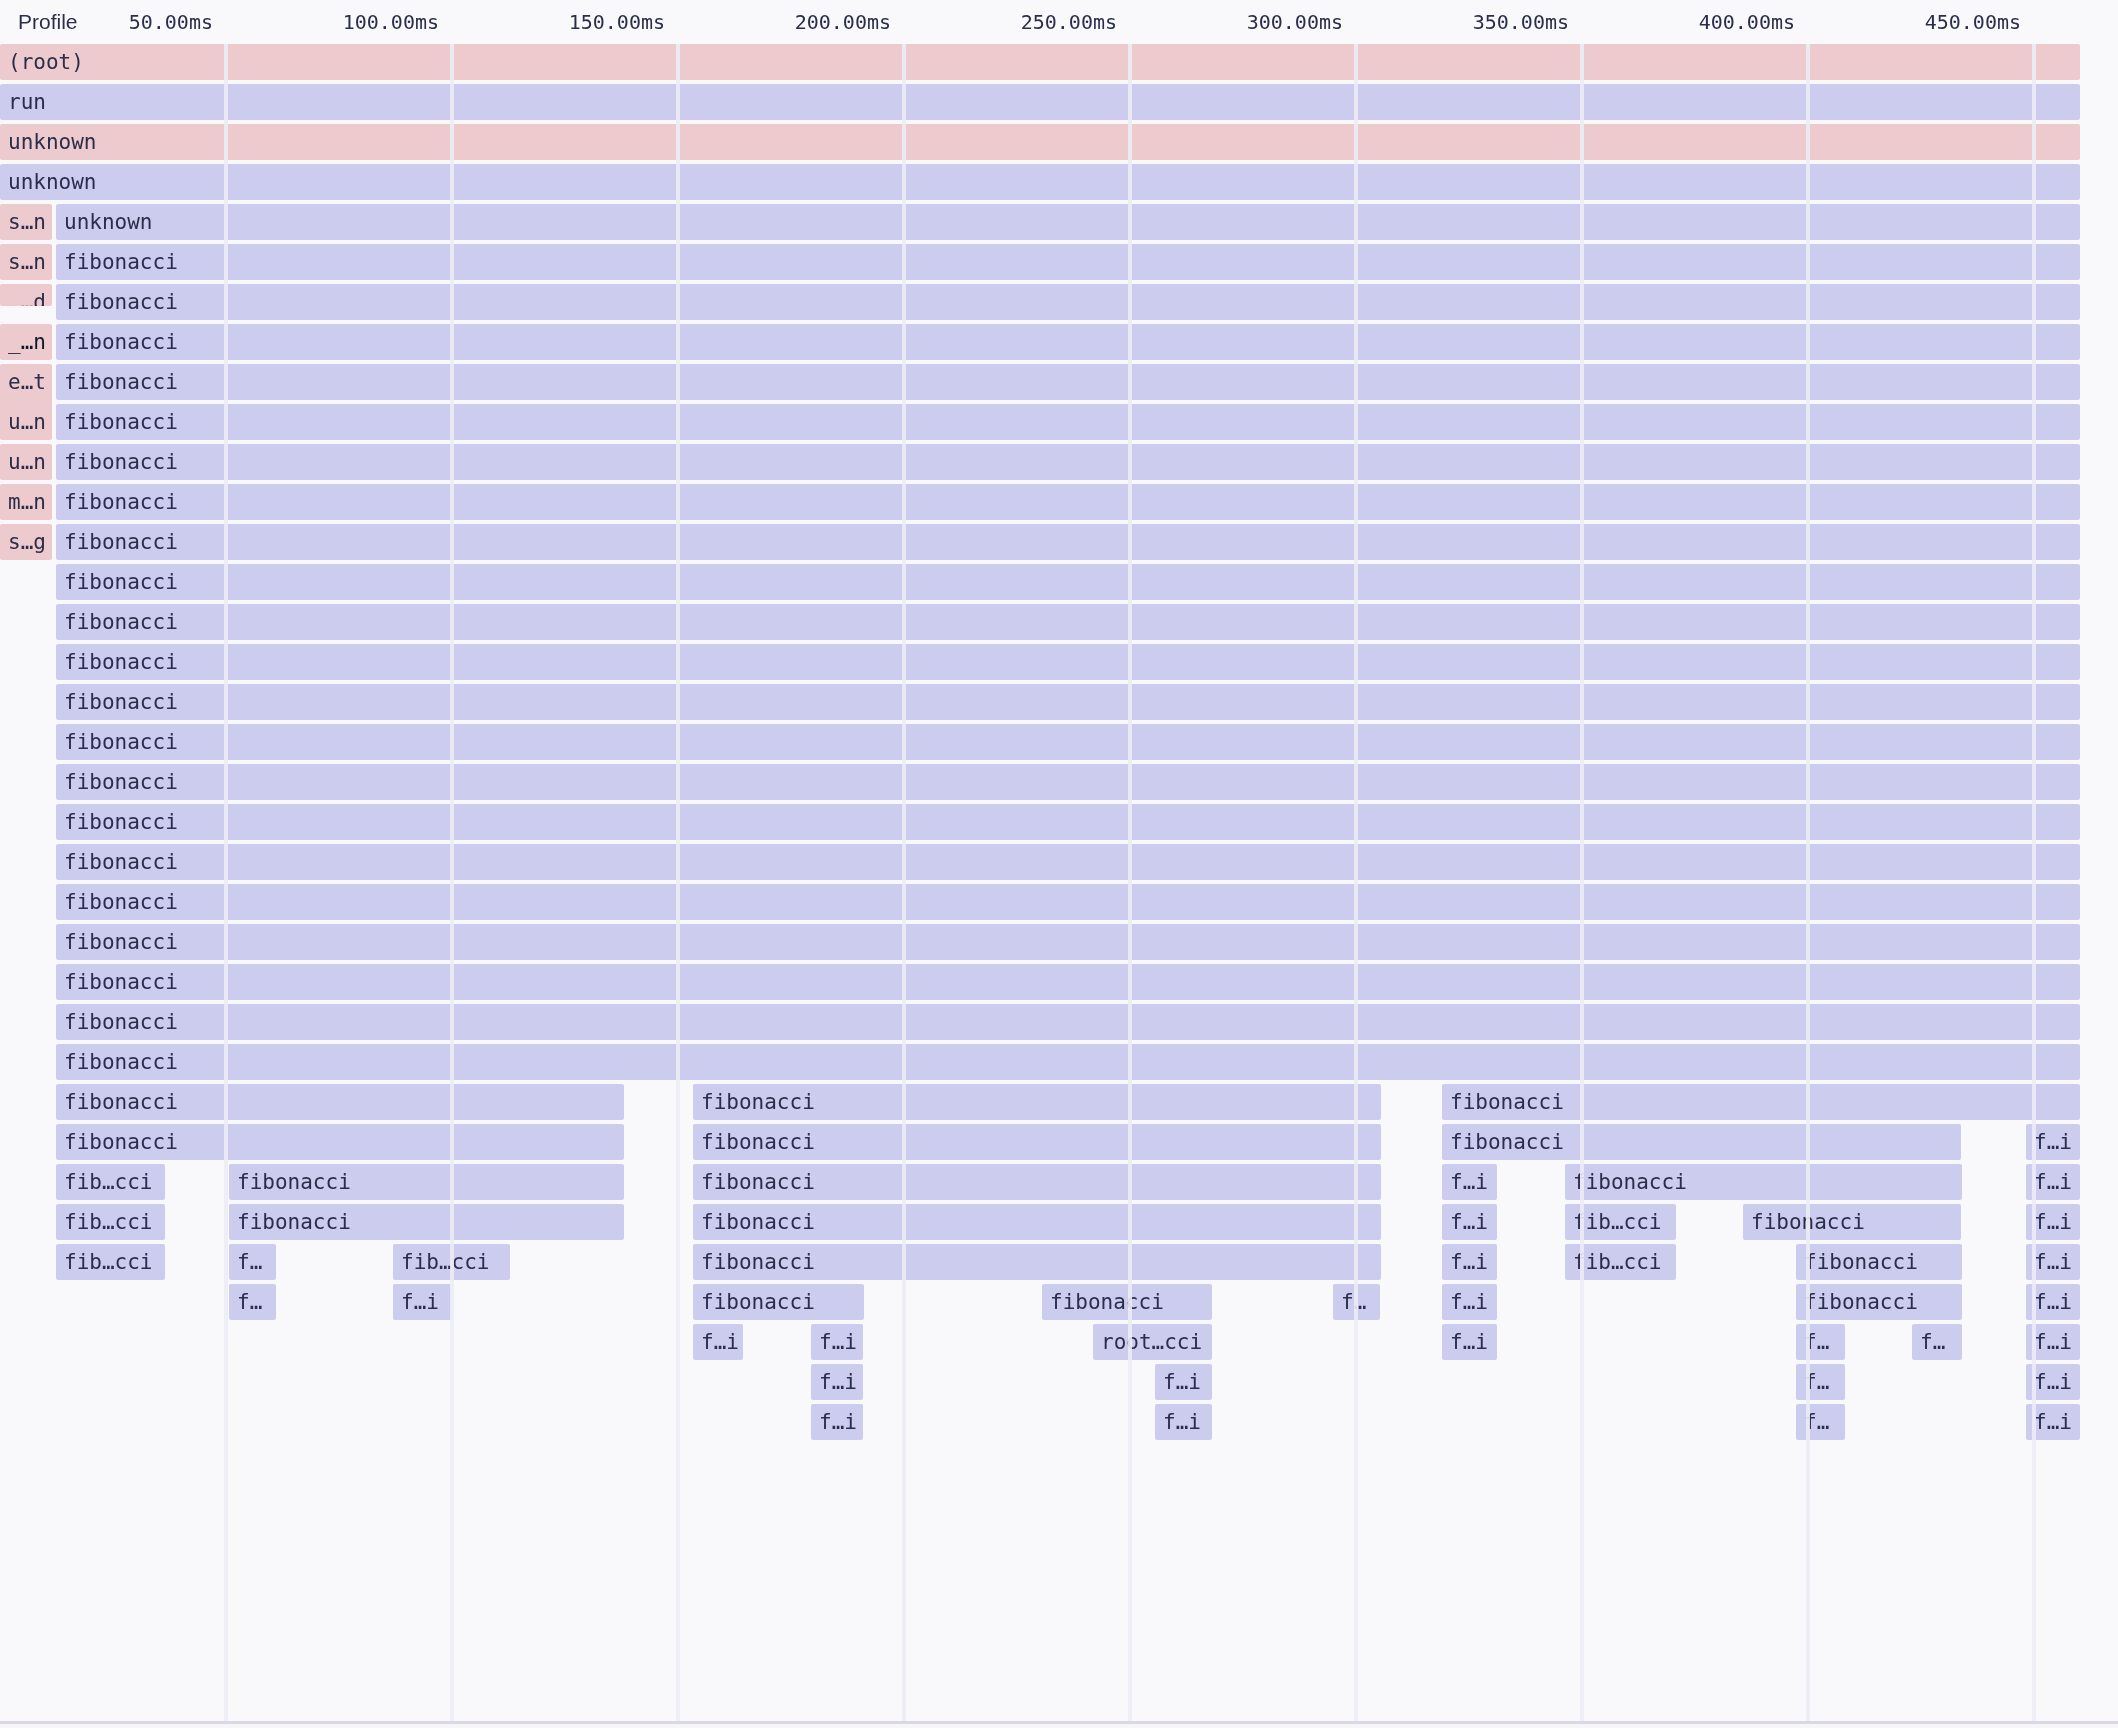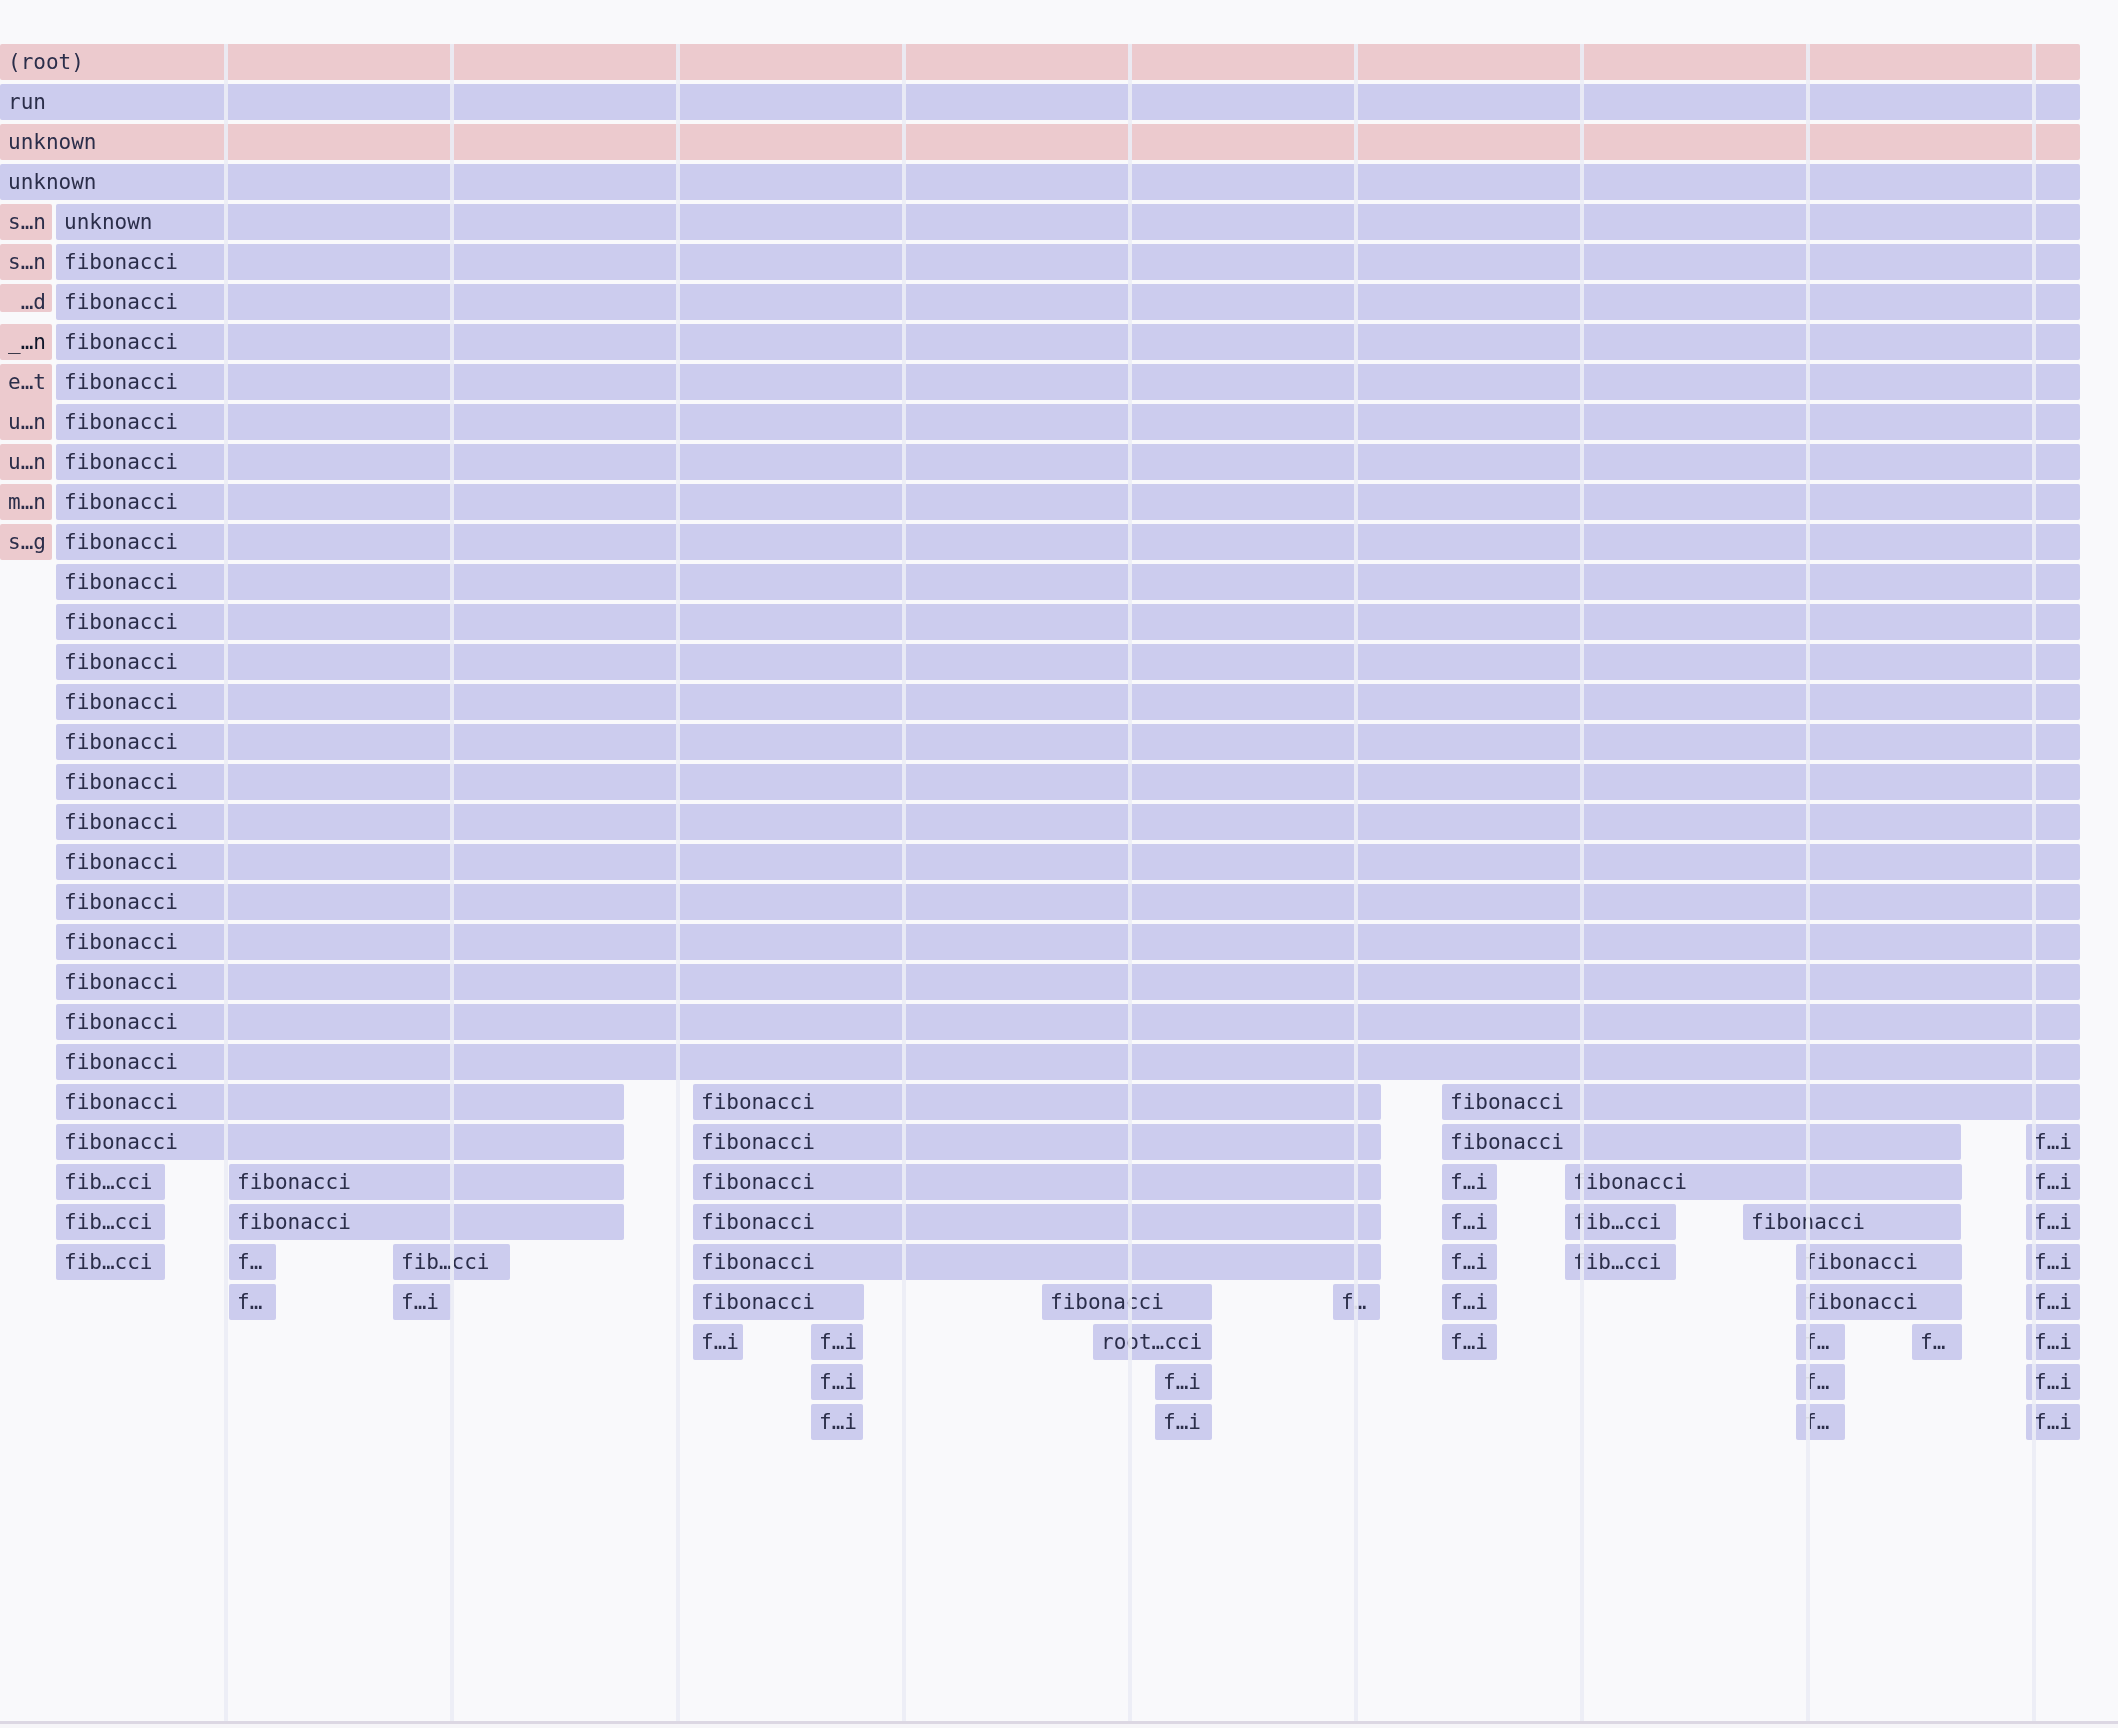--- a/index.html
+++ b/index.html
@@ -53,30 +53,43 @@
   }
   #bottom-strip{
     position:absolute;left:0;top:1724px;width:2118px;height:4px;
     background:#f6f5f8;z-index:4;
   }
 </style>
 </head>
 <body>
 
 <div id="stage" style="background: rgb(249, 249, 251);">
+  <div id="header">
+    <span id="profile-title">Profile</span>
+
+  <span class="tick-label" style="right: 1905px; color: rgb(43, 46, 74);">50.00ms</span>
+      <span class="tick-label" style="right: 1679px; color: rgb(43, 46, 74);">100.00ms</span>
+      <span class="tick-label" style="right: 1453px; color: rgb(43, 46, 74);">150.00ms</span>
+      <span class="tick-label" style="right: 1227px; color: rgb(43, 46, 74);">200.00ms</span>
+      <span class="tick-label" style="right: 1001px; color: rgb(43, 46, 74);">250.00ms</span>
+      <span class="tick-label" style="right: 775px; color: rgb(43, 46, 74);">300.00ms</span>
+      <span class="tick-label" style="right: 549px; color: rgb(43, 46, 74);">350.00ms</span>
+      <span class="tick-label" style="right: 323px; color: rgb(43, 46, 74);">400.00ms</span>
+      <span class="tick-label" style="right: 97px; color: rgb(43, 46, 74);">450.00ms</span>
+    </div>
   <div id="rows">
       <div class="frame pink" style="left: 0px; width: 2080px; top: 44px; height: 36px; line-height: 36px; background: rgb(236, 202, 206); color: rgb(43, 46, 74);">(root)</div>
       <div class="frame purple" style="left: 0px; width: 2080px; top: 84px; height: 36px; line-height: 36px; background: rgb(204, 204, 238); color: rgb(43, 46, 74);">run</div>
       <div class="frame pink" style="left: 0px; width: 2080px; top: 124px; height: 36px; line-height: 36px; background: rgb(236, 202, 206); color: rgb(43, 46, 74);">unknown</div>
       <div class="frame purple" style="left: 0px; width: 2080px; top: 164px; height: 36px; line-height: 36px; background: rgb(204, 204, 238); color: rgb(43, 46, 74);">unknown</div>
       <div class="frame pink" style="left: 0px; width: 52px; top: 204px; height: 36px; line-height: 36px; background: rgb(236, 202, 206); color: rgb(43, 46, 74);">s…n</div>
       <div class="frame purple" style="left: 56px; width: 2024px; top: 204px; height: 36px; line-height: 36px; background: rgb(204, 204, 238); color: rgb(43, 46, 74);">unknown</div>
       <div class="frame pink" style="left: 0px; width: 52px; top: 244px; height: 36px; line-height: 36px; background: rgb(236, 202, 206); color: rgb(43, 46, 74);">s…n</div>
       <div class="frame purple" style="left: 56px; width: 2024px; top: 244px; height: 36px; line-height: 36px; background: rgb(204, 204, 238); color: rgb(43, 46, 74);">fibonacci</div>
-      <div class="frame pink" style="left: 0px; width: 52px; top: 284px; height: 28px; line-height: 36px; background: rgb(236, 202, 206); color: rgb(43, 46, 74);">_…d</div>
+      <div class="frame pink" style="left: 0px; width: 52px; top: 284px; height: 22px; line-height: 36px; background: rgb(236, 202, 206); color: rgb(43, 46, 74);">_…d</div>
       <div class="frame purple" style="left: 56px; width: 2024px; top: 284px; height: 36px; line-height: 36px; background: rgb(204, 204, 238); color: rgb(43, 46, 74);">fibonacci</div>
       <div class="frame pink" style="left: 0px; width: 52px; top: 324px; height: 36px; line-height: 36px; background: rgb(236, 202, 206); color: #0f172a;">_…n</div>
       <div class="frame purple" style="left: 56px; width: 2024px; top: 324px; height: 36px; line-height: 36px; background: rgb(204, 204, 238); color: rgb(43, 46, 74);">fibonacci</div>
       <div class="frame pink" style="left: 0px; width: 52px; top: 364px; height: 48px; line-height: 36px; background: rgb(236, 202, 206); color: rgb(43, 46, 74);">e…t</div>
       <div class="frame purple" style="left: 56px; width: 2024px; top: 364px; height: 36px; line-height: 36px; background: rgb(204, 204, 238); color: rgb(43, 46, 74);">fibonacci</div>
       <div class="frame pink" style="left: 0px; width: 52px; top: 404px; height: 36px; line-height: 36px; background: rgb(236, 202, 206); color: rgb(43, 46, 74);">u…n</div>
       <div class="frame purple" style="left: 56px; width: 2024px; top: 404px; height: 36px; line-height: 36px; background: rgb(204, 204, 238); color: rgb(43, 46, 74);">fibonacci</div>
       <div class="frame pink" style="left: 0px; width: 52px; top: 444px; height: 36px; line-height: 36px; background: rgb(236, 202, 206); color: rgb(43, 46, 74);">u…n</div>
       <div class="frame purple" style="left: 56px; width: 2024px; top: 444px; height: 36px; line-height: 36px; background: rgb(204, 204, 238); color: rgb(43, 46, 74);">fibonacci</div>
       <div class="frame pink" style="left: 0px; width: 52px; top: 484px; height: 36px; line-height: 36px; background: rgb(236, 202, 206); color: rgb(43, 46, 74);">m…n</div>

